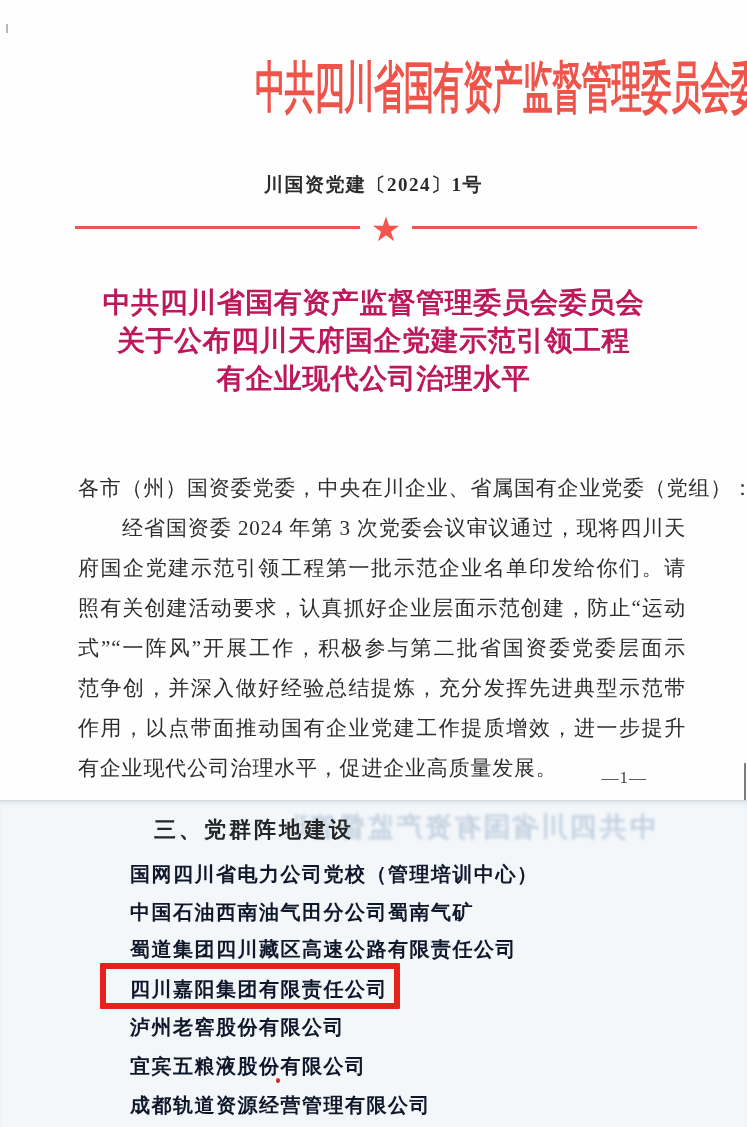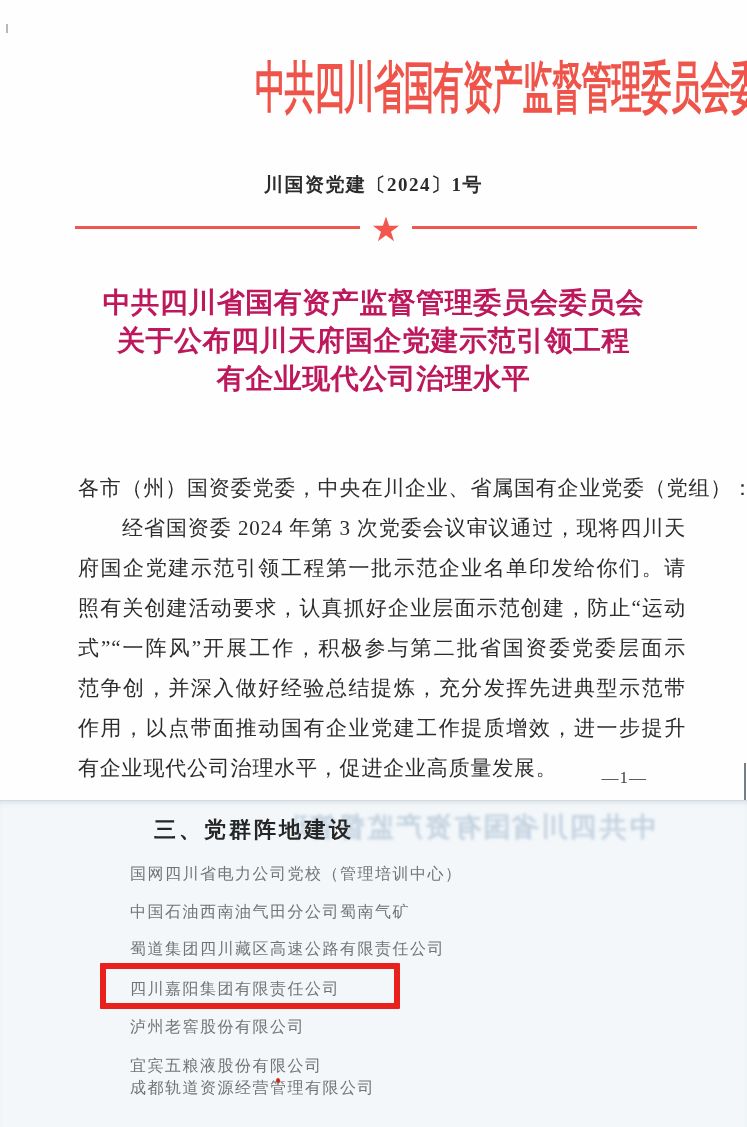--- a/index.html
+++ b/index.html
@@ -44,24 +44,24 @@
        border-top:1px solid rgba(150,165,178,.35);box-shadow:inset 0 4px 6px -4px rgba(90,110,125,.25);}
 
   .ghost{position:absolute;left:295px;top:2px;width:360px;height:52px;overflow:hidden;
        font-weight:700;font-size:27px;line-height:48px;color:#7f9cba;opacity:.42;
        filter:blur(1.6px);transform:scaleX(-1);white-space:nowrap;letter-spacing:2px;}
 
   .section-heading{position:absolute;left:130px;top:16px;font-weight:700;
        font-family:"Liberation Sans","DejaVu Sans",sans-serif;
        font-size:22px;line-height:26px;color:#262626;letter-spacing:3px;margin-left:24px;}
 
-  .co{position:absolute;left:130px;font-size:16px;line-height:26px;color:#737373;
-       letter-spacing:1.5px;white-space:nowrap;}
+  .co{position:absolute;left:130px;font-size:20px;line-height:26px;color:#0f172a;
+       letter-spacing:1.5px;white-space:nowrap;font-weight:bold;}
   .co-1{top:60px;} .co-2{top:98px;text-align:center;} .co-3{top:135px;} .co-4{top:175px;}
-  .co-5{top:213px;} .co-6{top:252px;} .co-7{top:274px;}
+  .co-5{top:213px;} .co-6{top:252px;} .co-7{top:291px;}
 
   .highlight-box{position:absolute;left:100px;top:162px;width:288px;height:34px;
        border:6px solid #e8211c;border-radius:1px;}
 
   .red-dot{position:absolute;left:276px;top:277px;width:4px;height:5px;background:#c92a1f;border-radius:50%;}
 </style>
 </head>
 <body>
 
 <div class="doc">

